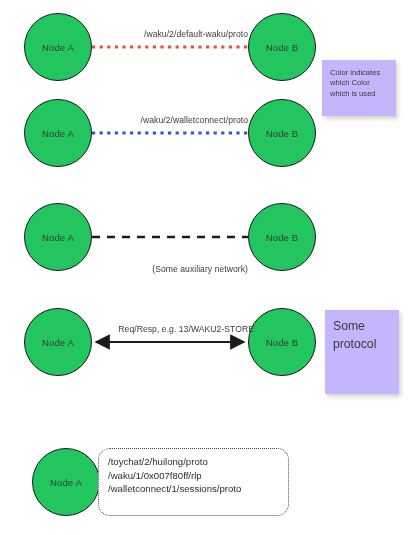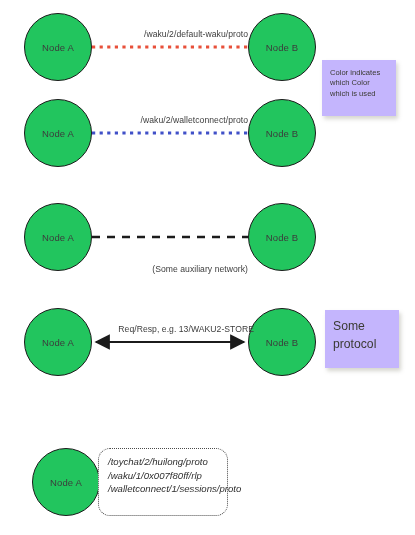--- a/index.html
+++ b/index.html
@@ -124,25 +124,25 @@
   <span class="node-label">Node B</span>
 </div>
 <div class="edge-label" style="left:86px; top:324px; width:168px;">Req/Resp, e.g. 13/WAKU2-STORE</div>
 
 <div class="sticky sticky-small" style="left:322px; top:60px; width:74px; height:56px;">
   <div>Color indicates</div>
   <div>which Color</div>
   <div>which is used</div>
 </div>
 
-<div class="sticky sticky-big" style="left:325px; top:310px; width:74px; height:58px;">
+<div class="sticky sticky-big" style="left:325px; top:310px; width:74px; height:84px;">
   <div>Some</div>
   <div>protocol</div>
 </div>
 
 <div class="node" style="left:32px; top:448px; width:68px; height:68px;">
   <span class="node-label">Node A</span>
 </div>
-<div class="proto-box" style="left:98px; top:448px; width:130px; height:68px;font-style:italic;">
+<div class="proto-box" style="left:98px; top:448px; width:191px; height:68px;">
   <span class="proto-line">/toychat/2/huilong/proto</span>
   <span class="proto-line">/waku/1/0x007f80ff/rlp</span>
   <span class="proto-line">/walletconnect/1/sessions/proto</span>
 </div>
 
 </body></html>

